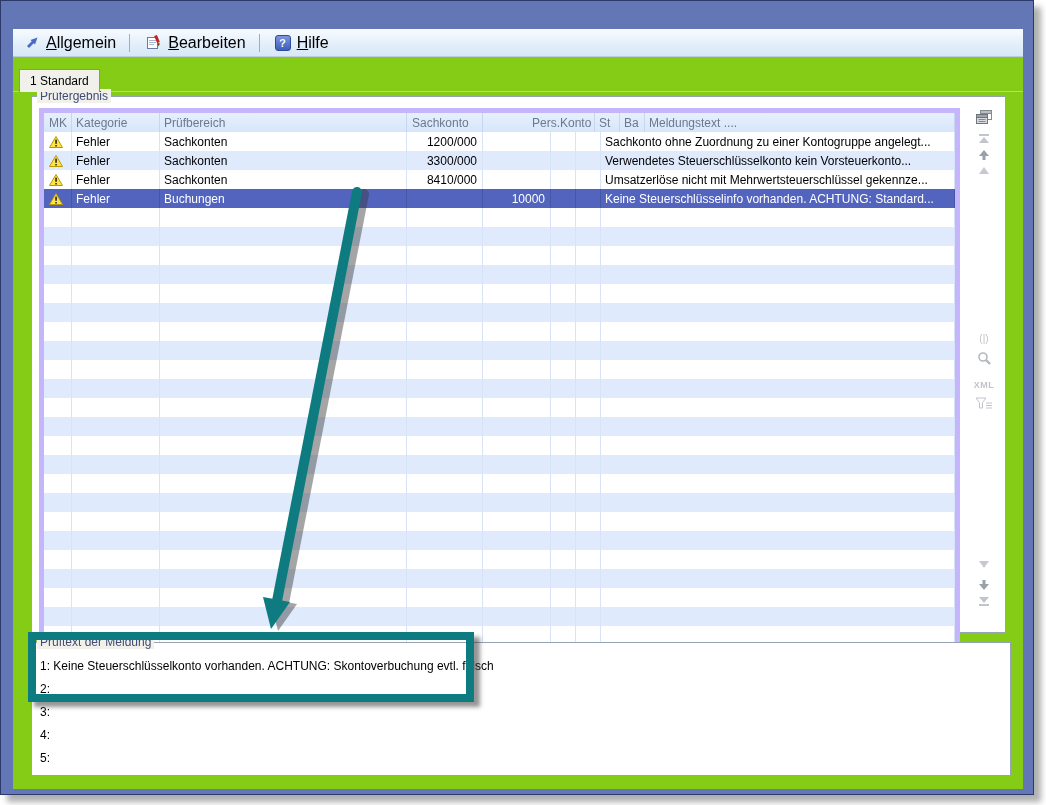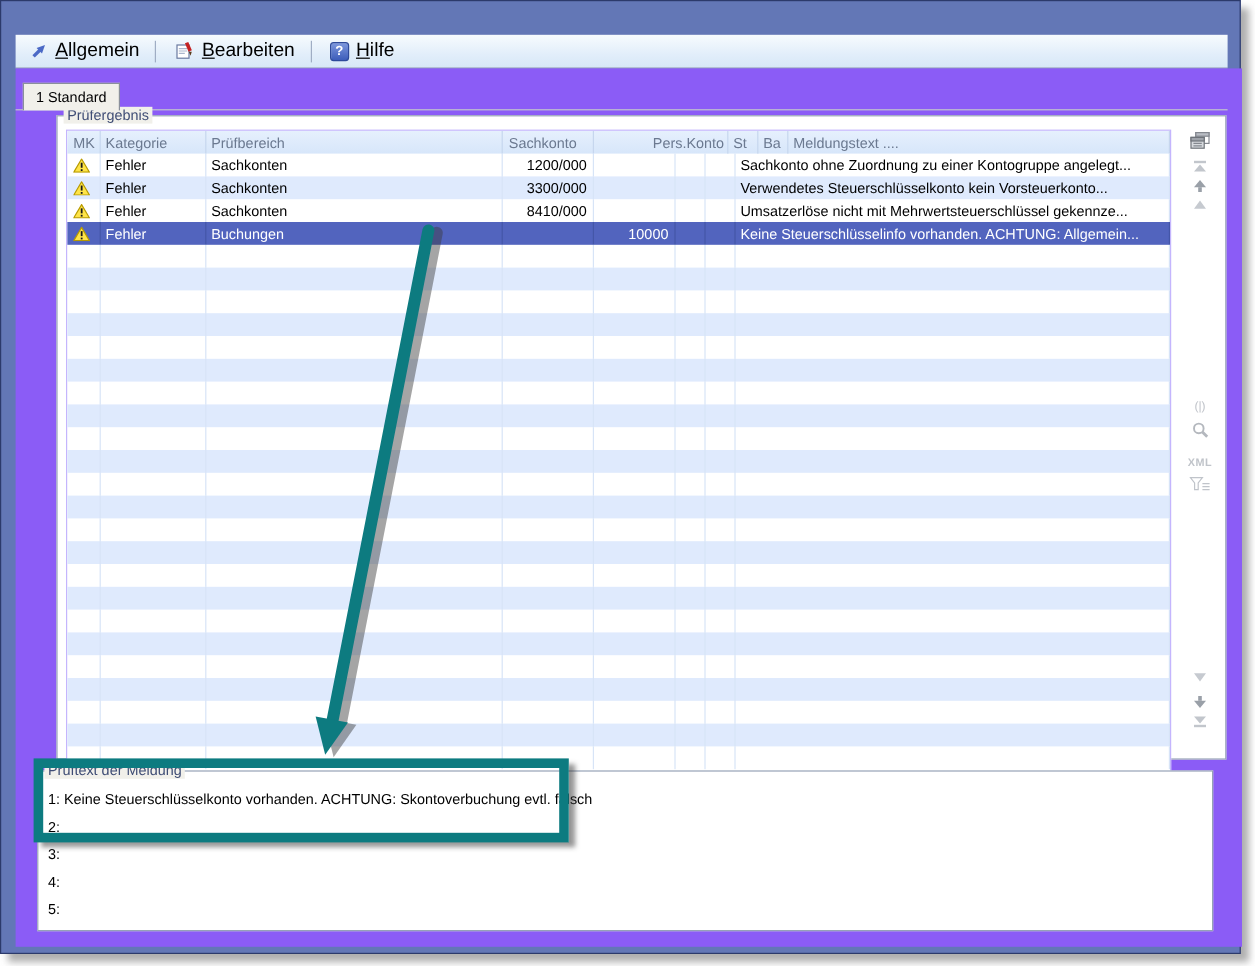--- a/index.html
+++ b/index.html
@@ -48,41 +48,40 @@
   .tb-label::first-letter{text-decoration:underline;}
   .tb-sep{width:1px;height:18px;background:#9fadc4;margin:0 3px;}
   .icon-help{
     width:16px;height:16px;border-radius:3px;border:1px solid #2e4a9a;box-sizing:border-box;
     background:linear-gradient(#7c97dd,#3d5dba);color:#fff;font-weight:bold;font-size:11px;
     display:flex;align-items:center;justify-content:center;
   }
   
   .client{
     position:absolute;left:12px;top:56px;width:1010px;height:732px;
-    background:#8b5cf6;
-    padding-left:12px;
+    background:#84cc16;
   }
   .panel-top-line{position:absolute;left:0px;top:34px;width:1010px;border-top:1px solid #c2c6cc;}
   .tab{
     position:absolute;left:6px;top:12px;height:23px;padding:0 10px;
     background:#f1f0ea;border:1px solid #8a909b;border-bottom:none;
     display:flex;align-items:center;font-size:12px;z-index:3;box-sizing:border-box;
   }
   
   .fs{position:absolute;background:#fff;border:1px solid #96a2b6;box-sizing:border-box;}
   .fs-legend{
     position:absolute;top:-8px;left:5px;padding:0 3px;background:#f1f0ea;
     color:#3f4d75;font-size:12px;line-height:14px;white-space:nowrap;
   }
-  .fs-result{left:34px;top:39px;width:975px;height:537px;text-decoration:underline;}
+  .fs-result{left:18px;top:39px;width:975px;height:537px;text-decoration:underline;}
   .fs-message{left:18px;top:585px;width:980px;height:134px;}
   
   .grid{
     position:absolute;left:7px;top:11px;width:921px;height:651px;
-    border:1px solid #c4b5fd;background:#fff;overflow:hidden;box-sizing:border-box;
+    border:5px solid #c4b5fd;background:#fff;overflow:hidden;box-sizing:border-box;
   }
   .grow{display:flex;height:19px;box-sizing:border-box;}
   .grow.alt{background:#dfeafd;}
   .grow.selected{background:#5264be;color:#fff;}
   .grow.selected .cell{border-right-color:#4456a8;}
   .cell{
     height:19px;box-sizing:border-box;border-right:1px solid #d7e4f7;
     overflow:hidden;white-space:nowrap;display:flex;align-items:center;
   }
   .hdr{background:linear-gradient(#e6f0fd,#d7e6fa);color:#6b7990;}
@@ -224,21 +223,21 @@
                   <rect x="6.3" y="3.6" width="1.5" height="4.2" fill="#1a1a1a"></rect>
                   <rect x="6.3" y="9" width="1.5" height="1.5" fill="#1a1a1a"></rect>
                 </svg>
               </span>
               <span class="cell w-kat">Fehler</span>
               <span class="cell w-pb">Buchungen</span>
               <span class="cell w-sk"></span>
               <span class="cell w-pk">10000</span>
               <span class="cell w-st"></span>
               <span class="cell w-ba"></span>
-              <span class="cell w-mt">Keine Steuerschlüsselinfo vorhanden. ACHTUNG: Allgemein...</span>
+              <span class="cell w-mt">Keine Steuerschlüsselinfo vorhanden. ACHTUNG: Standard...</span>
             </div>
             <div class="grow">
               <span class="cell w-mk"></span>
               <span class="cell w-kat"></span>
               <span class="cell w-pb"></span>
               <span class="cell w-sk"></span>
               <span class="cell w-pk"></span>
               <span class="cell w-st"></span>
               <span class="cell w-ba"></span>
               <span class="cell w-mt"></span>

